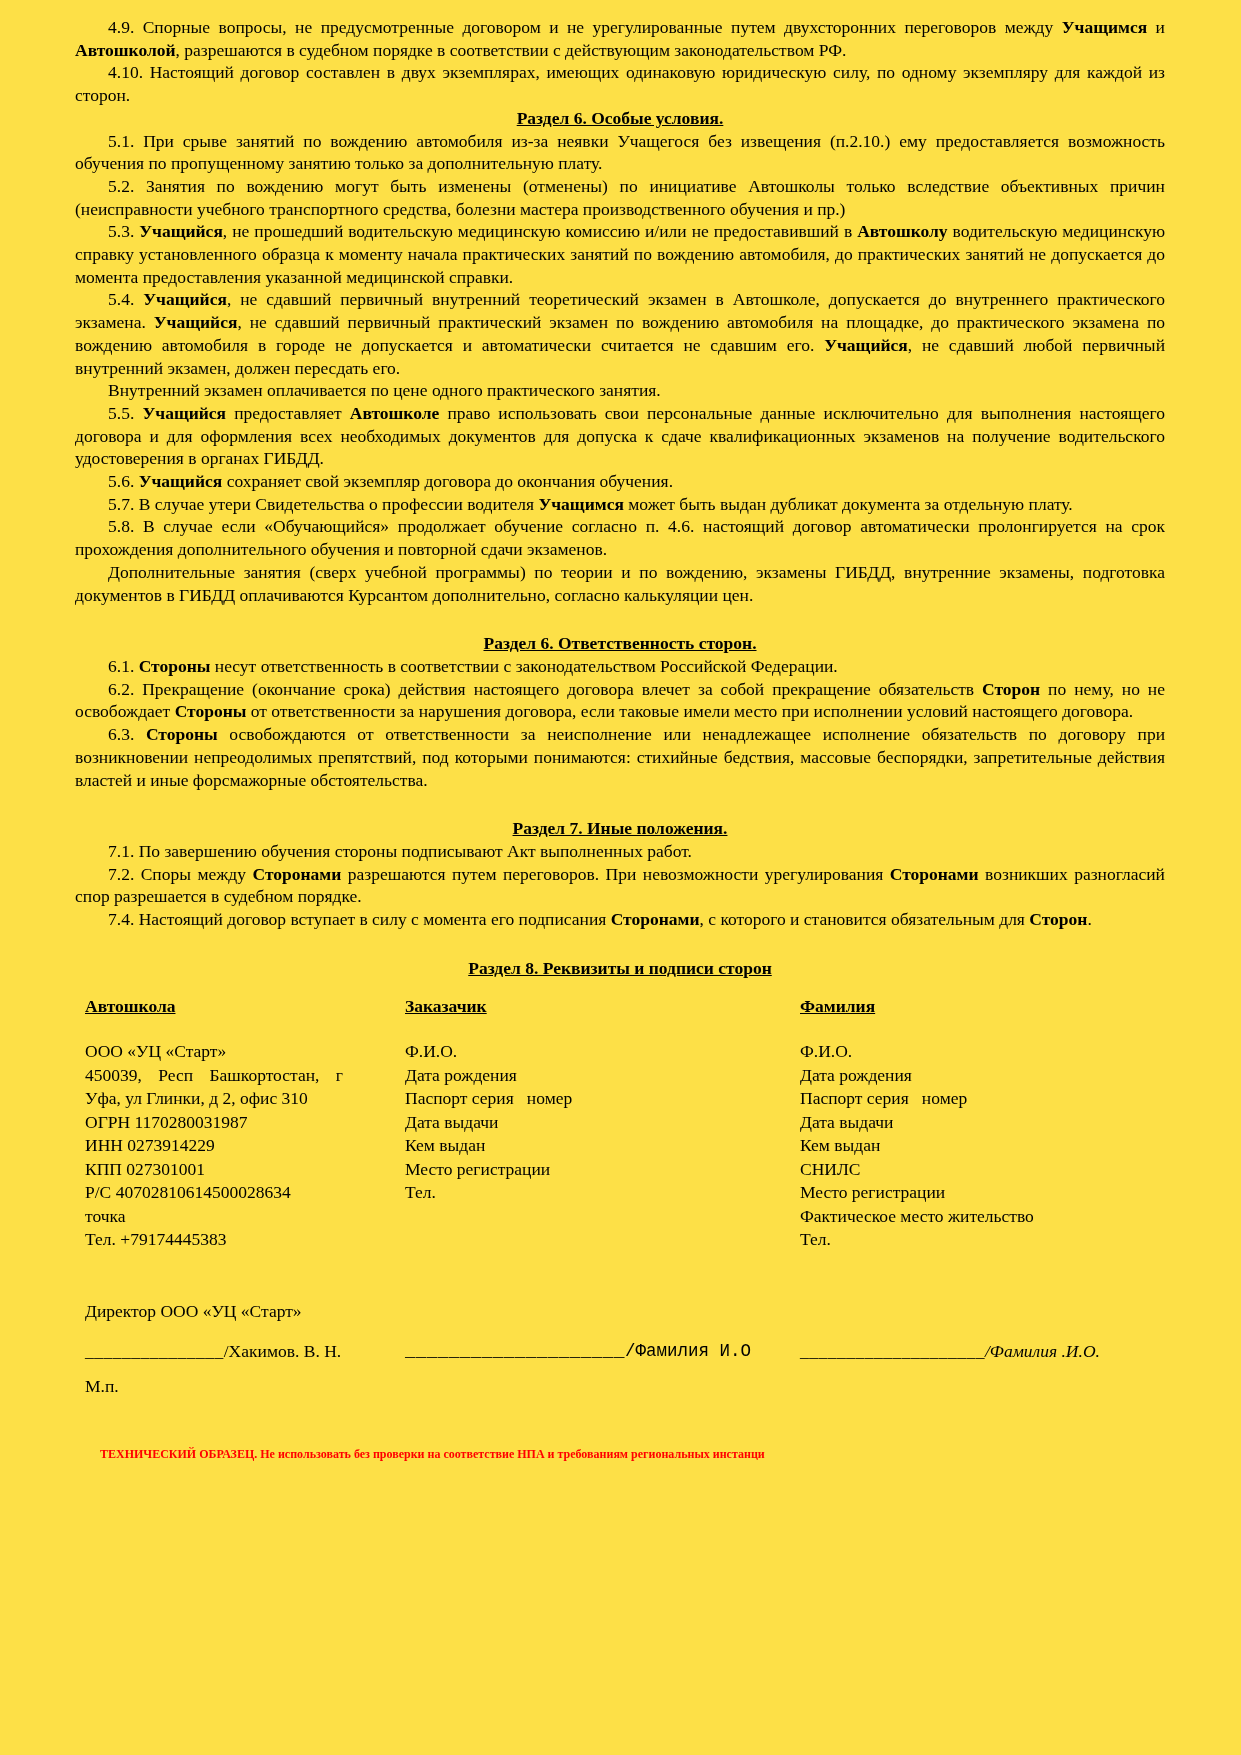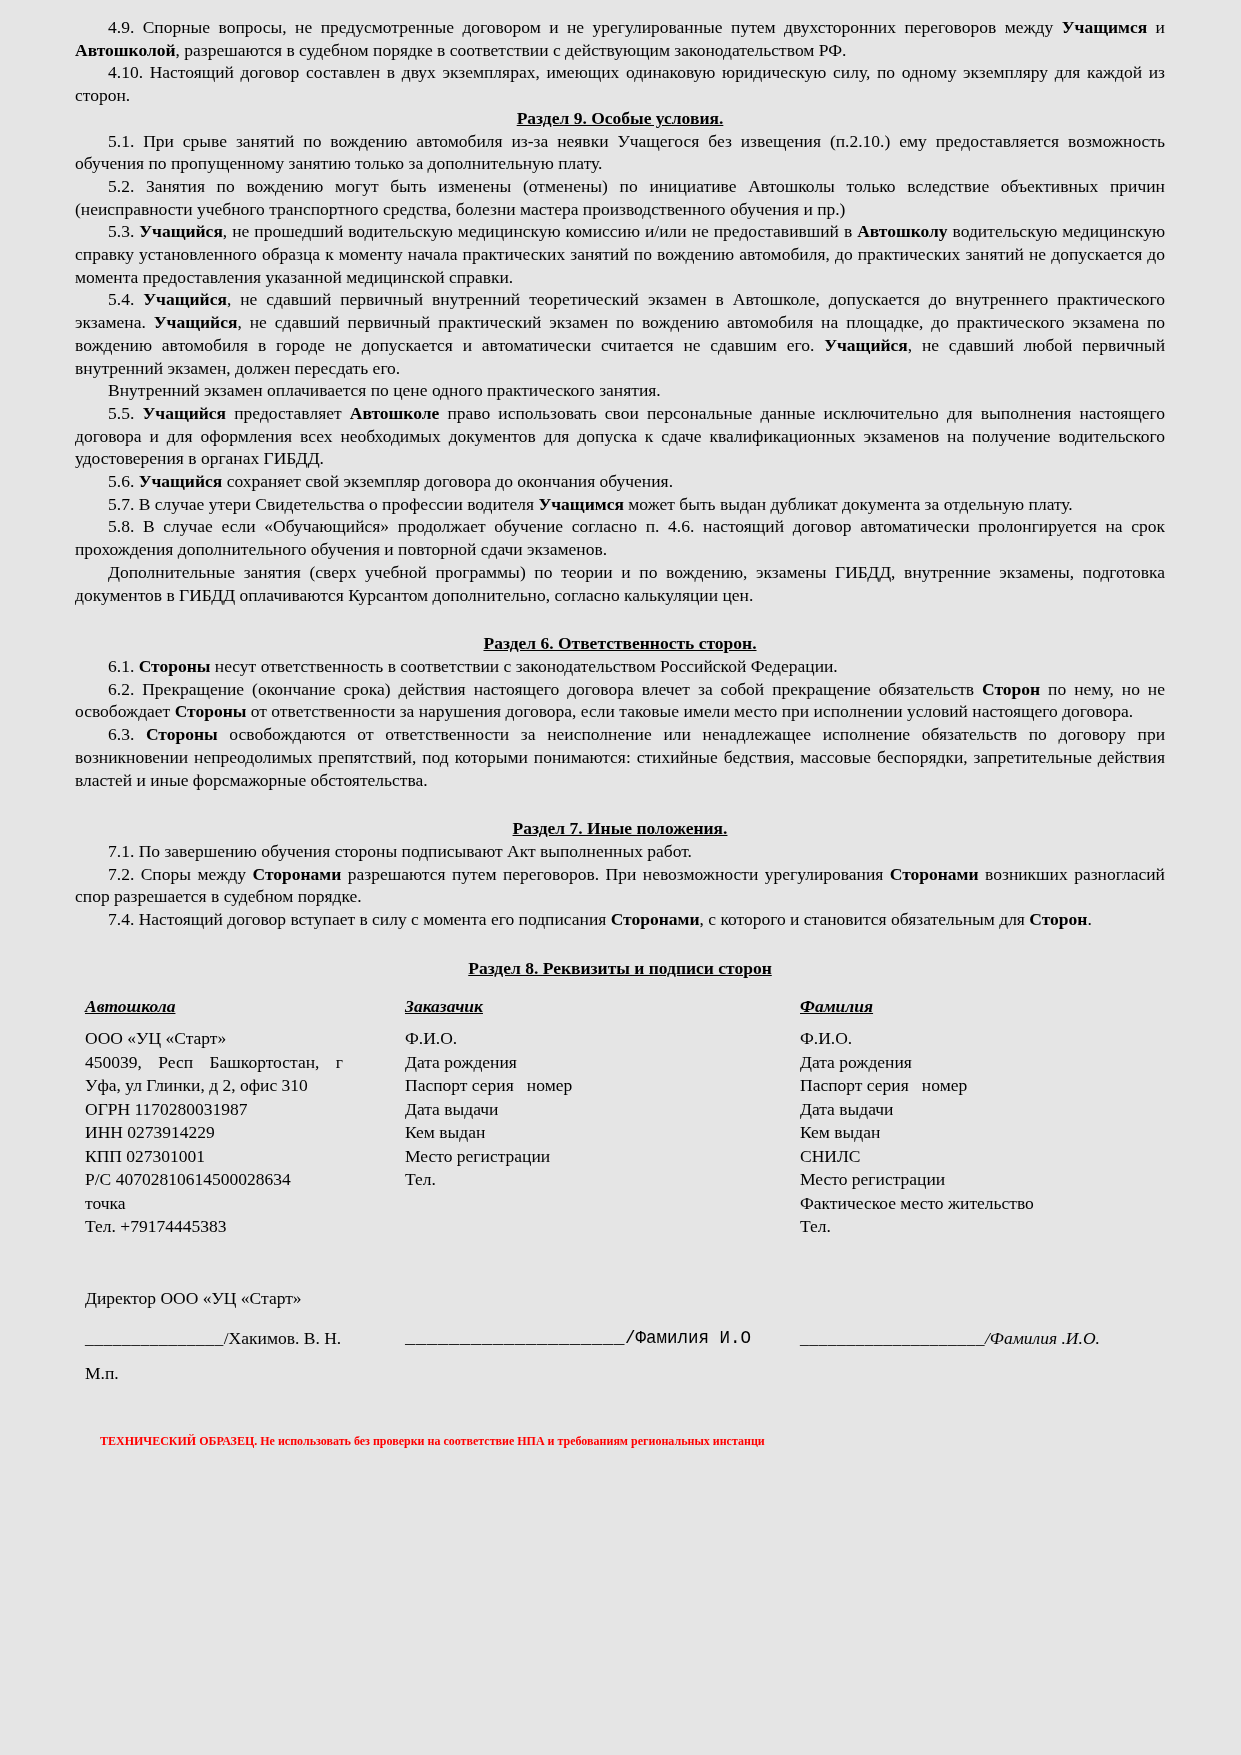--- a/index.html
+++ b/index.html
@@ -1,21 +1,21 @@
 <!DOCTYPE html>
 <html><head>
 <meta charset="utf-8">
 <style>
   html, body { margin: 0; padding: 0; background: #ffffff; }
   .page {
     position: relative;
     width: 1241px;
     height: 1755px;
     margin: 0 auto;
-    background: #e5e5e5;
+    background: #fde047;
     box-sizing: border-box;
     padding: 16px 76px 0 75px;
     font-family: "Liberation Serif", "DejaVu Serif", serif;
     font-size: 17.5px;
     line-height: 22.7px;
     color: #000000;
   }
   p.para { margin: 0; text-align: justify; text-indent: 33px; }
   .doc-blocks h3.section-heading {
     margin: 26px 0 0 0;
@@ -30,22 +30,21 @@
 
   .requisites { margin-top: 16px; display: flex; }
   .req-col { box-sizing: border-box; }
   .req-col.c1 { width: 330px; padding-left: 10px; }
   .req-col.c2 { width: 395px; }
   .req-col.c3 { flex: 1; }
   .req-header {
     display: inline-block;
     font-weight: bold;
     text-decoration: underline;
-    margin-bottom: 9px;
-    font-style: italic;
+    margin-bottom: 22px;
   }
   .req-line { line-height: 23.5px; white-space: pre-wrap; }
   .c1 .req-lines { width: 258px; text-align: justify; }
 
   .director { margin-top: 48px; padding-left: 10px; }
   .sig-row { margin-top: 18px; display: flex; padding-left: 10px; }
   .sig-group { box-sizing: border-box; }
   .sig-group.g1 { width: 320px; }
   .sig-group.g2 { width: 395px; font-family: Liberation Mono, monospace; }
   .sig-group.g3 { flex: 1; font-style: italic; }
@@ -60,21 +59,21 @@
   }
 </style>
 </head>
 <body>
 
 <div class="page">
 
   <div class="doc-blocks">
       <p class="para"><span>4.9. Спорные вопросы, не предусмотренные договором и не урегулированные путем двухсторонних переговоров между </span><span class="b">Учащимся</span><span> и </span><span class="b">Автошколой</span><span>, разрешаются в судебном порядке в соответствии с действующим законодательством РФ.</span></p>
       <p class="para"><span>4.10. Настоящий договор составлен в двух экземплярах, имеющих одинаковую юридическую силу, по одному экземпляру для каждой из сторон.</span></p>
-      <h3 class="section-heading"><span class="u">Раздел 9. Особые условия.</span></h3>
+      <h3 class="section-heading"><span class="u">Раздел 6. Особые условия.</span></h3>
       <p class="para"><span>5.1. При срыве занятий по вождению автомобиля из-за неявки Учащегося без извещения (п.2.10.) ему предоставляется возможность обучения по пропущенному занятию только за дополнительную плату.</span></p>
       <p class="para"><span>5.2. Занятия по вождению могут быть изменены (отменены) по инициативе Автошколы только вследствие объективных причин (неисправности учебного транспортного средства, болезни мастера производственного обучения и пр.)</span></p>
       <p class="para"><span>5.3. </span><span class="b">Учащийся</span><span>, не прошедший водительскую медицинскую комиссию и/или не предоставивший в </span><span class="b">Автошколу</span><span> водительскую медицинскую справку установленного образца к моменту начала практических занятий по вождению автомобиля, до практических занятий не допускается до момента предоставления указанной медицинской справки.</span></p>
       <p class="para"><span>5.4. </span><span class="b">Учащийся</span><span>, не сдавший первичный внутренний теоретический экзамен в Автошколе, допускается до внутреннего практического экзамена. </span><span class="b">Учащийся</span><span>, не сдавший первичный практический экзамен по вождению автомобиля на площадке, до практического экзамена по вождению автомобиля в городе не допускается и автоматически считается не сдавшим его. </span><span class="b">Учащийся</span><span>, не сдавший любой первичный внутренний экзамен, должен пересдать его.</span></p>
       <p class="para"><span>Внутренний экзамен оплачивается по цене одного практического занятия.</span></p>
       <p class="para"><span>5.5. </span><span class="b">Учащийся</span><span> предоставляет </span><span class="b">Автошколе</span><span> право использовать свои персональные данные исключительно для выполнения настоящего договора и для оформления всех необходимых документов для допуска к сдаче квалификационных экзаменов на получение водительского удостоверения в органах ГИБДД.</span></p>
       <p class="para"><span>5.6. </span><span class="b">Учащийся</span><span> сохраняет свой экземпляр договора до окончания обучения.</span></p>
       <p class="para"><span>5.7. В случае утери Свидетельства о профессии водителя </span><span class="b">Учащимся</span><span> может быть выдан дубликат документа за отдельную плату.</span></p>
       <p class="para"><span>5.8. В случае если «Обучающийся» продолжает обучение согласно п. 4.6. настоящий договор автоматически пролонгируется на срок прохождения дополнительного обучения и повторной сдачи экзаменов.</span></p>
       <p class="para"><span>Дополнительные занятия (сверх учебной программы) по теории и по вождению, экзамены ГИБДД, внутренние экзамены, подготовка документов в ГИБДД оплачиваются Курсантом дополнительно, согласно калькуляции цен.</span></p>

